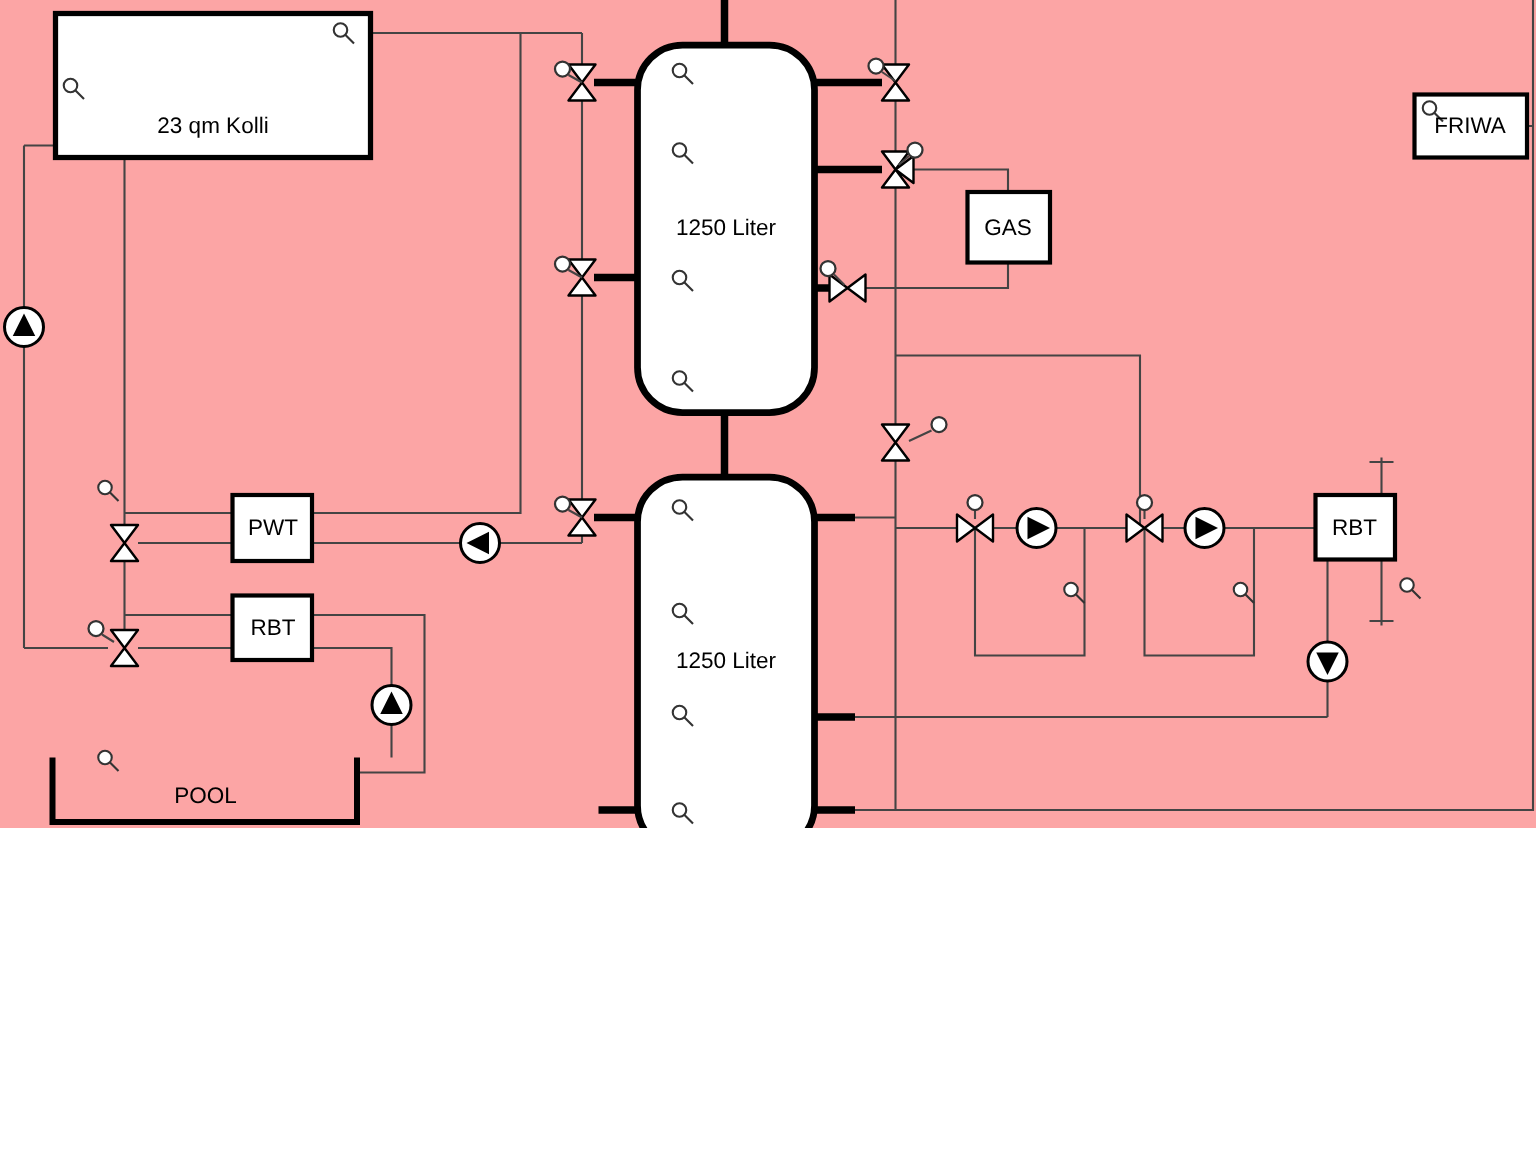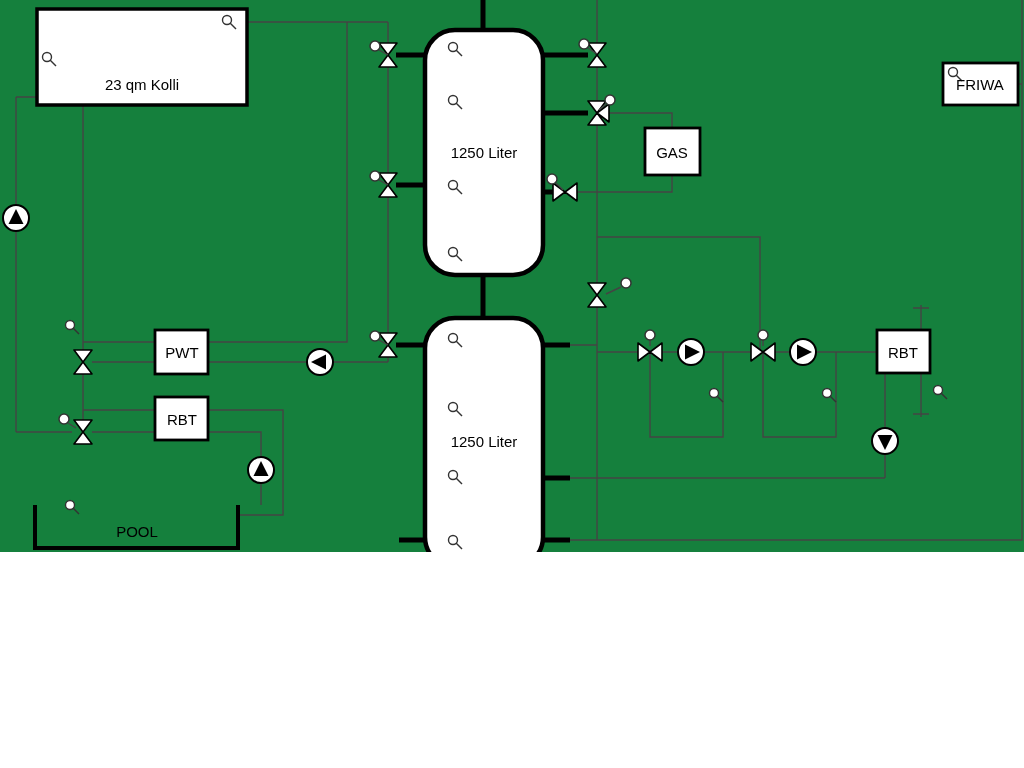--- a/index.html
+++ b/index.html
@@ -1,16 +1,16 @@
 <!DOCTYPE html>
 <html><head>
 <meta charset="utf-8">
 <style>
   html,body{margin:0;padding:0;background:#fff;}
-  #stage{position:relative;width:1024px;height:552px;background:#15803d;overflow:hidden;}
+  #stage{position:relative;width:1024px;height:552px;background:#fca5a5;overflow:hidden;}
   svg{position:absolute;left:0;top:0;}
   .lbl{font-family:"Liberation Sans",sans-serif;font-size:15px;fill:#000;}
   .thin{stroke:#444;stroke-width:1.4;fill:none;}
   .thick{stroke:#000;stroke-width:5;fill:none;}
 </style>
 </head>
 <body>
 
 <div id="stage">
 <svg width="1024" height="768" viewBox="0 0 1024 768">

